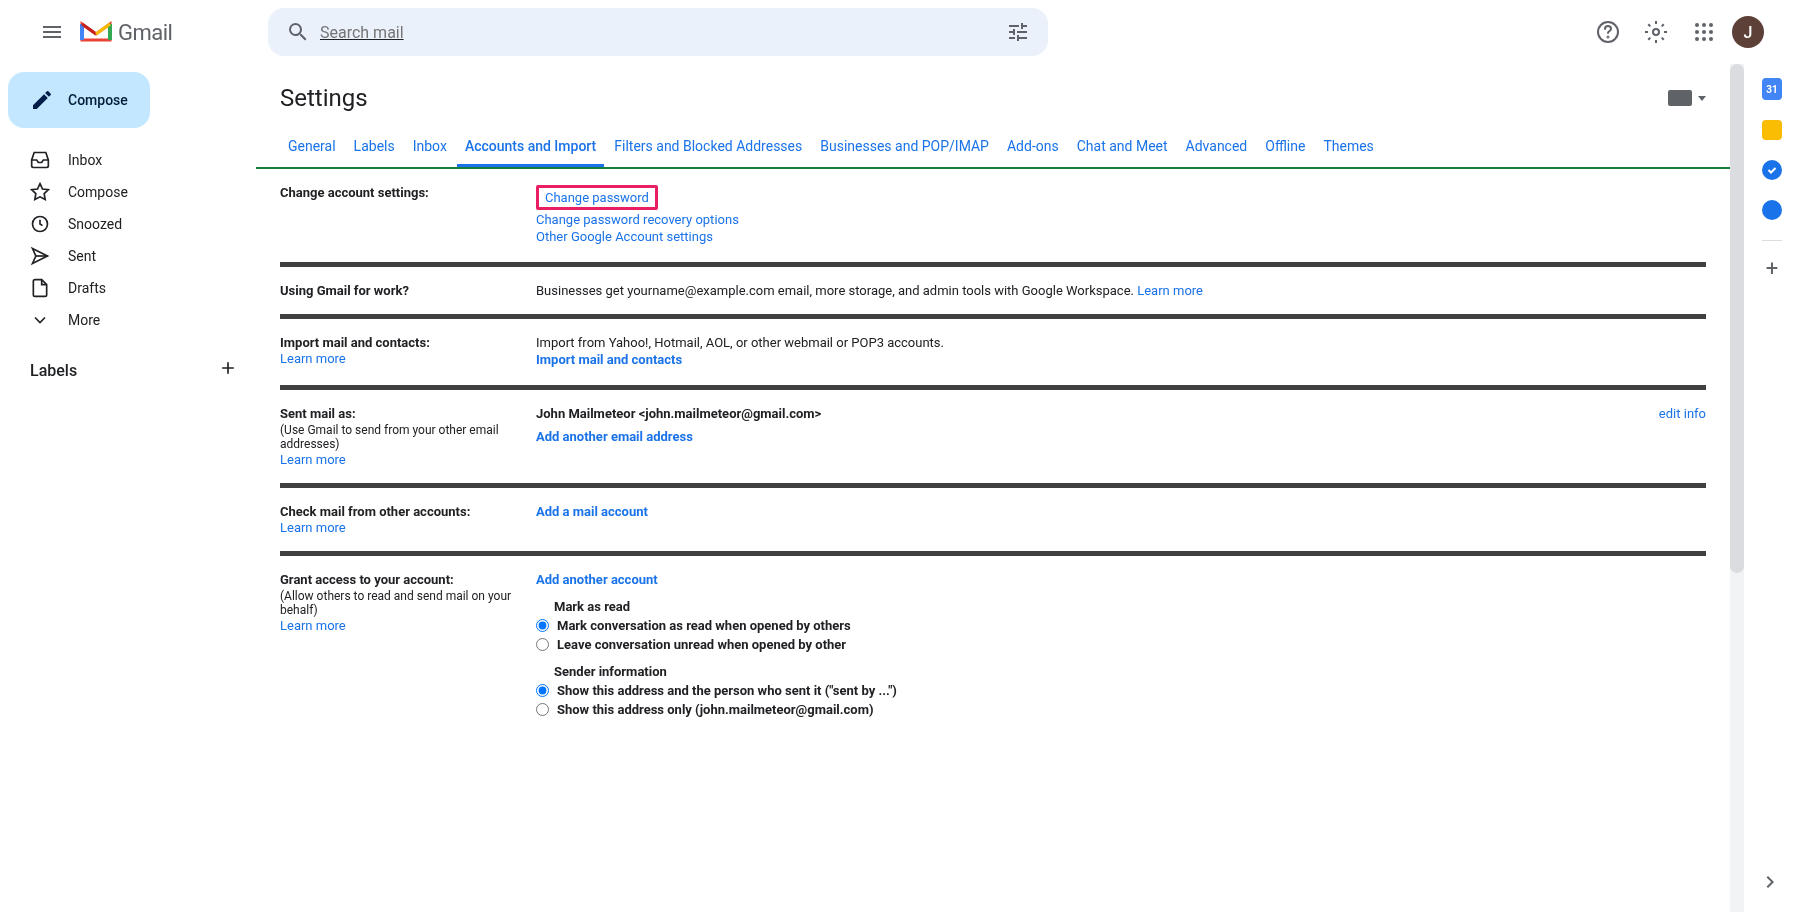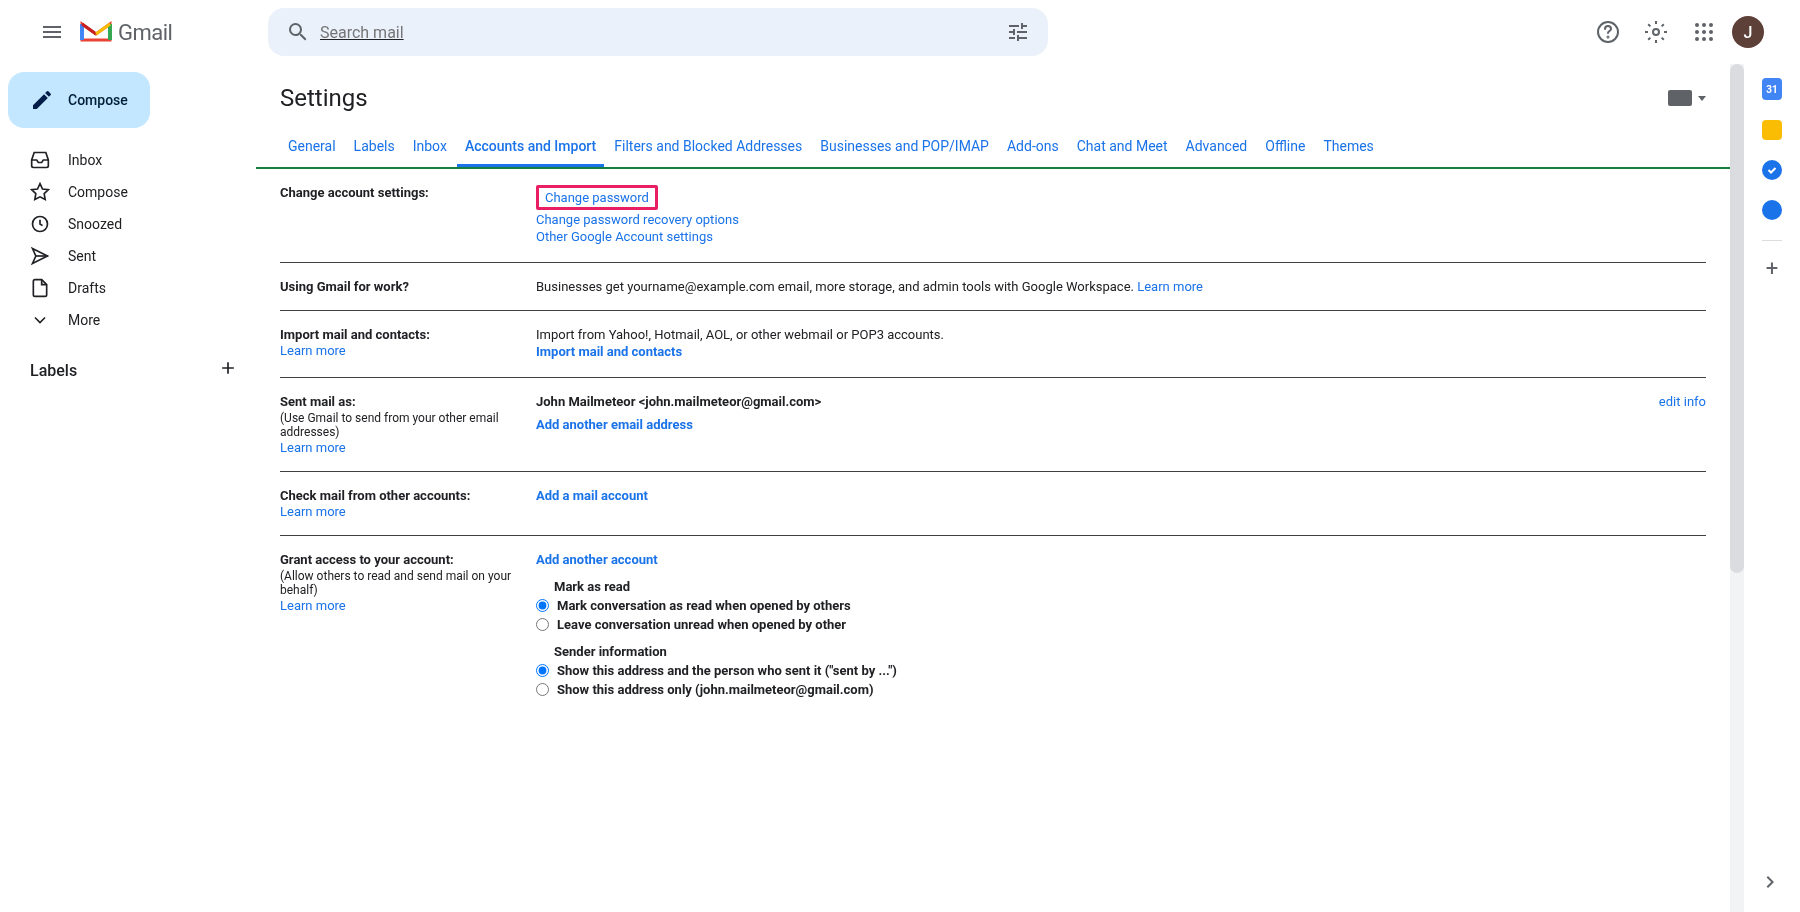--- a/index.html
+++ b/index.html
@@ -36,21 +36,21 @@
     .settings-title { font-size: 24px; font-weight: 400; }
     .lang-select { display: flex; align-items: center; gap: 6px; }
     .keyboard-icon { width: 24px; height: 16px; background: #5f6368; border-radius: 2px; position: relative; }
     .dropdown-arrow { width: 0; height: 0; border-left: 4px solid transparent; border-right: 4px solid transparent; border-top: 5px solid #5f6368; }
     
     .tabs { display: flex; flex-wrap: wrap; padding: 0 24px; border-bottom: 2px solid #15803d; gap: 0; }
     .tab { padding: 10px 8px; margin-right: 2px; font-size: 14px; color: #1a73e8; cursor: pointer; border-bottom: 3px solid transparent; }
     .tab.active { border-bottom-color: #1a73e8; font-weight: 500; }
     
     .settings-body { padding: 0 24px; }
-    .setting-row { display: flex; padding: 16px 0; border-bottom: 1px solid #404040; }
+    .setting-row { display: flex; padding: 16px 0; border-bottom: 5px solid #404040; }
     .setting-label { width: 256px; flex-shrink: 0; }
     .setting-label-title { font-weight: 700; font-size: 13px; }
     .setting-label-desc { font-size: 12px; color: #202124; margin-top: 2px; }
     .setting-content { flex: 1; font-size: 13px; }
     .link { color: #1a73e8; cursor: pointer; text-decoration: none; }
     .link-bold { font-weight: 700; }
     .highlight-box { display: inline-block; border: 3px solid #e91e63; padding: 2px 6px; border-radius: 2px; }
     .radio-row { display: flex; align-items: center; gap: 8px; margin: 4px 0; }
     .radio-row input { margin: 0; }
     .section-heading { font-weight: 700; margin-top: 12px; margin-bottom: 4px; font-size: 13px; padding-left: 18px; }

